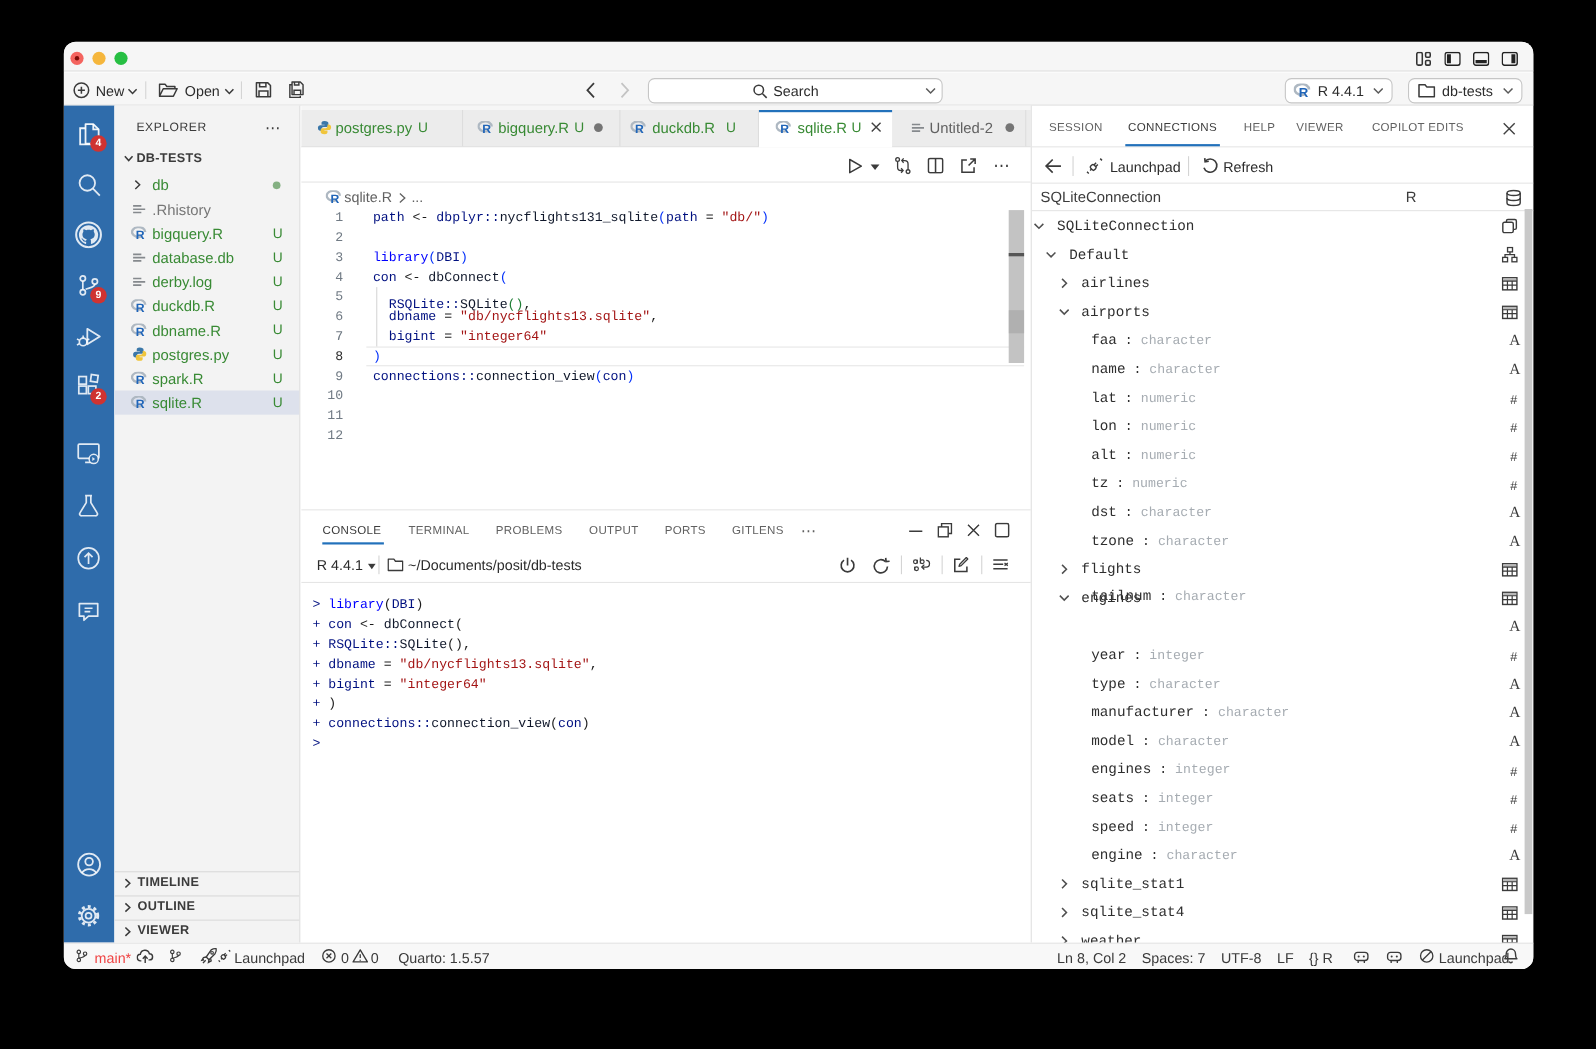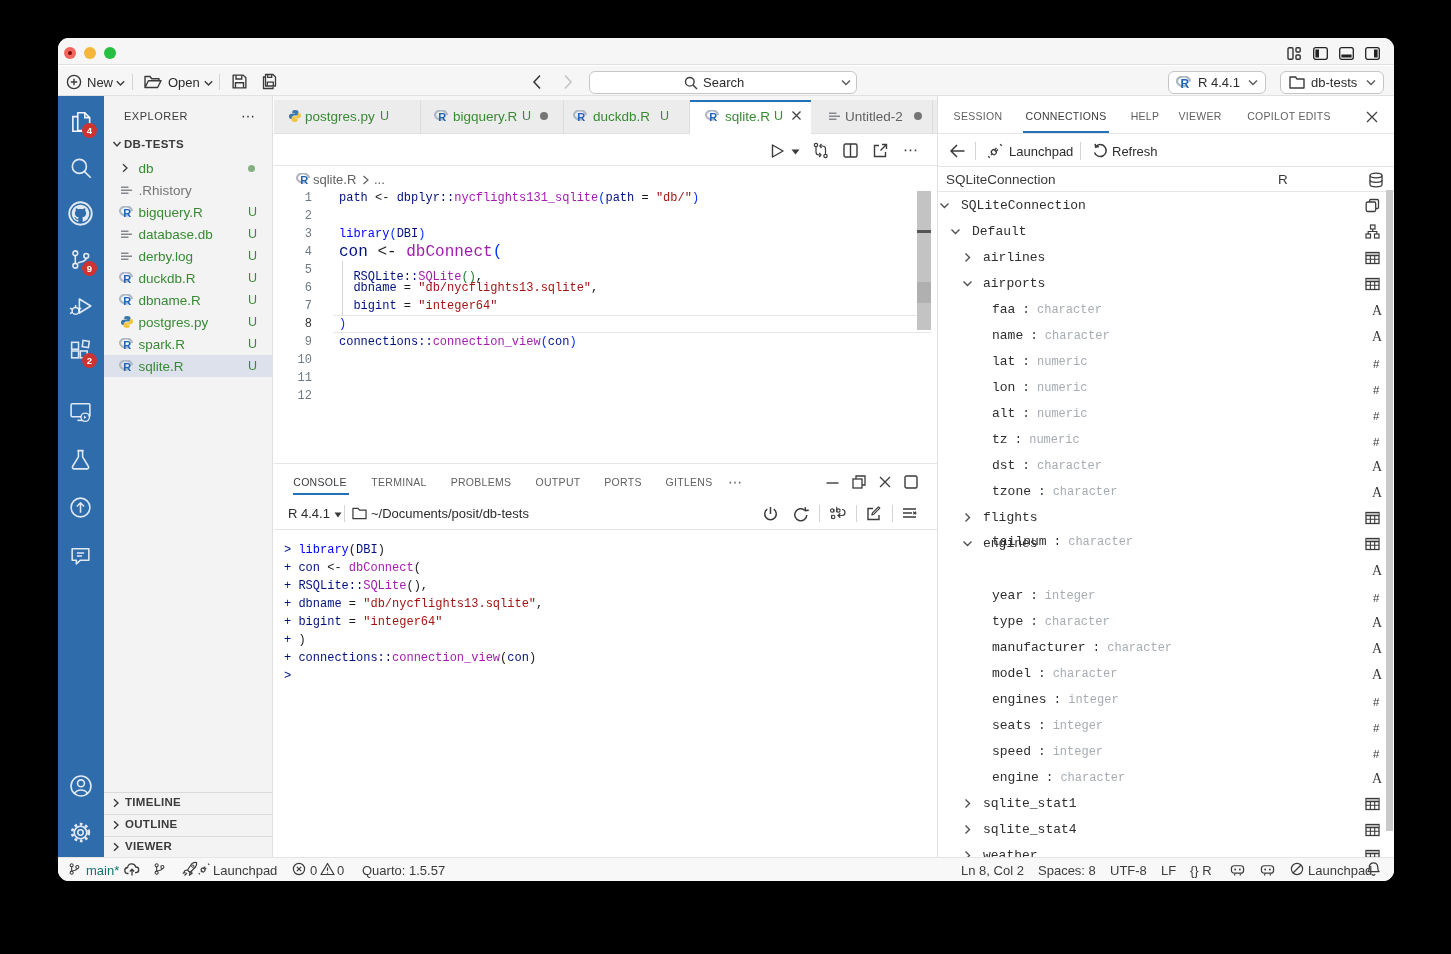--- a/index.html
+++ b/index.html
@@ -1,19 +1,19 @@
 <!DOCTYPE html>
 <html><head><meta charset="utf-8"><style>
 *{margin:0;padding:0;box-sizing:border-box}
 html,body{width:1451px;height:954px;background:#000;overflow:hidden}
 body{font-family:"Liberation Sans",sans-serif;position:relative}
 #w{position:absolute;left:58px;top:38px;width:1336px;height:843px;background:#fff;border-radius:11px;overflow:hidden}
 .a{position:absolute}
 .mono{font-family:"Liberation Mono",monospace}
-.nv{color:#001080}.fn{color:#a21caf}.kw{color:#0000ff}.st{color:#a31515}.p1{color:#0431fa}.p2{color:#1e7e34}.op{color:#1b1b1b}.pr{color:#001080}
+.nv{color:#001080}.fn{color:#0f172a}.kw{color:#0000ff}.st{color:#a31515}.p1{color:#0431fa}.p2{color:#1e7e34}.op{color:#1b1b1b}.pr{color:#001080}
 svg{display:block}
 </style></head><body>
 <div id="w">
 
 <div class="a" style="left:0;top:0;width:1336px;height:27px;background:#f6f6f6;border-bottom:1px solid #e0e0e0"></div>
 <div class="a" style="left:6px;top:9px;width:12px;height:12px;border-radius:50%;background:#f4645f"></div>
 <div class="a" style="left:10px;top:13px;width:4px;height:4px;border-radius:50%;background:#7e0b08"></div>
 <div class="a" style="left:26px;top:9px;width:12px;height:12px;border-radius:50%;background:#f5b63c"></div>
 <div class="a" style="left:46px;top:9px;width:12px;height:12px;border-radius:50%;background:#27bf43"></div>
 <div class="a" style="left:1229px;top:9px">
@@ -429,21 +429,21 @@
 <div class="a mono" style="left:216px;top:222.6px;width:38px;text-align:right;font-size:12px;line-height:18px;color:#707a84">5</div>
 <div class="a mono" style="left:216px;top:240.6px;width:38px;text-align:right;font-size:12px;line-height:18px;color:#707a84">6</div>
 <div class="a mono" style="left:216px;top:258.6px;width:38px;text-align:right;font-size:12px;line-height:18px;color:#707a84">7</div>
 <div class="a mono" style="left:216px;top:276.6px;width:38px;text-align:right;font-size:12px;line-height:18px;color:#2f2f2f">8</div>
 <div class="a mono" style="left:216px;top:294.6px;width:38px;text-align:right;font-size:12px;line-height:18px;color:#707a84">9</div>
 <div class="a mono" style="left:216px;top:312.6px;width:38px;text-align:right;font-size:12px;line-height:18px;color:#707a84">10</div>
 <div class="a mono" style="left:216px;top:330.6px;width:38px;text-align:right;font-size:12px;line-height:18px;color:#707a84">11</div>
 <div class="a mono" style="left:216px;top:348.6px;width:38px;text-align:right;font-size:12px;line-height:18px;color:#707a84">12</div>
 <div class="a mono" style="left:281px;top:150.6px;font-size:12px;line-height:18px;white-space:pre"><span class="nv">path</span> <span class="op">&lt;-</span> <span class="nv">dbplyr::</span><span class="fn">nycflights131_sqlite</span><span class="p1">(</span><span class="nv">path</span><span class="op"> = </span><span class="st">"db/"</span><span class="p1">)</span></div>
 <div class="a mono" style="left:281px;top:186.6px;font-size:12px;line-height:18px;white-space:pre"><span class="kw">library</span><span class="p1">(</span><span class="nv">DBI</span><span class="p1">)</span></div>
-<div class="a mono" style="left:281px;top:204.6px;font-size:16px;line-height:18px;white-space:pre"><span class="nv">con</span> <span class="op">&lt;-</span> <span class="fn">dbConnect</span><span class="p1">(</span></div>
+<div class="a mono" style="left:281px;top:204.6px;font-size:12px;line-height:18px;white-space:pre"><span class="nv">con</span> <span class="op">&lt;-</span> <span class="fn">dbConnect</span><span class="p1">(</span></div>
 <div class="a mono" style="left:281px;top:230px;font-size:12px;line-height:18px;white-space:pre">  <span class="nv">RSQLite::</span><span class="fn">SQLite</span><span class="p2">()</span><span class="op">,</span></div>
 <div class="a mono" style="left:281px;top:240.6px;font-size:12px;line-height:18px;white-space:pre">  <span class="nv">dbname</span><span class="op"> = </span><span class="st">"db/nycflights13.sqlite"</span><span class="op">,</span></div>
 <div class="a mono" style="left:281px;top:258.6px;font-size:12px;line-height:18px;white-space:pre">  <span class="nv">bigint</span><span class="op"> = </span><span class="st">"integer64"</span></div>
 <div class="a mono" style="left:281px;top:276.6px;font-size:12px;line-height:18px;white-space:pre"><span class="p1">)</span></div>
 <div class="a mono" style="left:281px;top:294.6px;font-size:12px;line-height:18px;white-space:pre"><span class="nv">connections::</span><span class="fn">connection_view</span><span class="p1">(</span><span class="nv">con</span><span class="p1">)</span></div>
 <div class="a" style="left:859px;top:153px;width:14px;height:139px;background:#c3c3c3"></div>
 <div class="a" style="left:859px;top:192px;width:14px;height:3px;background:#555"></div>
 <div class="a" style="left:859px;top:244px;width:14px;height:21px;background:#9a9a9a;opacity:.45"></div>
 <div class="a" style="left:216px;top:425px;width:663px;height:1px;background:#e5e5e5"></div>
 <div class="a" style="left:202px;top:438px;width:120px;text-align:center;font-size:10.5px;letter-spacing:.3px;color:#3b3b3b">CONSOLE</div>
@@ -740,21 +740,21 @@
 <div class="a" style="left:1328px;top:152px;width:7px;height:641px;background:#c9c9c9"></div>
 <div class="a" style="left:0;top:819px;width:1336px;height:24px;background:#f8f8f8;border-top:1px solid #e5e5e5"></div>
 <div class="a" style="left:10px;top:824px">
       <svg width="13" height="14" viewBox="0 0 16 16">
         <circle cx="4.5" cy="3.5" r="1.9" fill="none" stroke="#3b3b3b" stroke-width="1.3"></circle>
         <circle cx="4.5" cy="12.5" r="1.9" fill="none" stroke="#3b3b3b" stroke-width="1.3"></circle>
         <circle cx="11.5" cy="5.5" r="1.9" fill="none" stroke="#3b3b3b" stroke-width="1.3"></circle>
         <path d="M4.5 5.4v5.2M11.5 7.4c0 2.5-4.5 2-7 3.3" fill="none" stroke="#3b3b3b" stroke-width="1.3"></path>
       </svg>
     </div>
-<div class="a" style="left:28px;top:824.5px;font-size:13px;color:#0f766e;white-space:pre">main*</div>
+<div class="a" style="left:28px;top:824.5px;font-size:13px;color:#ef4444;white-space:pre">main*</div>
 <div class="a" style="left:66px;top:824px">
       <svg width="16" height="15" viewBox="0 0 16 15">
         <path d="M4.5 11.5H4a3 3 0 0 1-.4-6A4.2 4.2 0 0 1 11.8 5 2.8 2.8 0 0 1 12 10.6h-1" fill="none" stroke="#3b3b3b" stroke-width="1.3"></path>
         <path d="M8 13.5V7.5M5.8 9.5L8 7.2l2.2 2.3" fill="none" stroke="#3b3b3b" stroke-width="1.3"></path>
       </svg>
     </div>
 <div class="a" style="left:95px;top:824px">
       <svg width="13" height="14" viewBox="0 0 16 16">
         <circle cx="4.5" cy="3.5" r="1.9" fill="none" stroke="#3b3b3b" stroke-width="1.3"></circle>
         <circle cx="4.5" cy="12.5" r="1.9" fill="none" stroke="#3b3b3b" stroke-width="1.3"></circle>
@@ -790,21 +790,21 @@
 <div class="a" style="left:252px;top:824.5px;font-size:13px;color:#3b3b3b;white-space:pre">0</div>
 <div class="a" style="left:262px;top:824px">
       <svg width="15" height="14" viewBox="0 0 15 14">
         <path d="M7.5 1.5L14 12.5H1z" fill="none" stroke="#3b3b3b" stroke-width="1.2" stroke-linejoin="round"></path>
         <path d="M7.5 5.5v3.5M7.5 10.5v1" stroke="#3b3b3b" stroke-width="1.2"></path>
       </svg>
     </div>
 <div class="a" style="left:279px;top:824.5px;font-size:13px;color:#3b3b3b;white-space:pre">0</div>
 <div class="a" style="left:304px;top:824.5px;font-size:13px;color:#3b3b3b;white-space:pre">Quarto: 1.5.57</div>
 <div class="a" style="left:903px;top:824.5px;font-size:13px;color:#3b3b3b;white-space:pre">Ln 8, Col 2</div>
-<div class="a" style="left:980px;top:824.5px;font-size:13px;color:#3b3b3b;white-space:pre">Spaces: 8</div>
+<div class="a" style="left:980px;top:824.5px;font-size:13px;color:#3b3b3b;white-space:pre">Spaces: 7</div>
 <div class="a" style="left:1052px;top:824.5px;font-size:13px;color:#3b3b3b;white-space:pre">UTF-8</div>
 <div class="a" style="left:1103px;top:824.5px;font-size:13px;color:#3b3b3b;white-space:pre">LF</div>
 <div class="a" style="left:1132px;top:824.5px;font-size:13px;color:#3b3b3b;white-space:pre">{} R</div>
 <div class="a" style="left:1172px;top:824px">
       <svg width="15" height="14" viewBox="0 0 16 15">
         <rect x="1.5" y="4" width="13" height="8" rx="3" fill="none" stroke="#3b3b3b" stroke-width="1.3"></rect>
         <circle cx="5.5" cy="8" r="1" fill="#3b3b3b"></circle>
         <circle cx="10.5" cy="8" r="1" fill="#3b3b3b"></circle>
         <path d="M5 14.5v-2M11 14.5v-2" stroke="#3b3b3b" stroke-width="1.3"></path>
       </svg>

